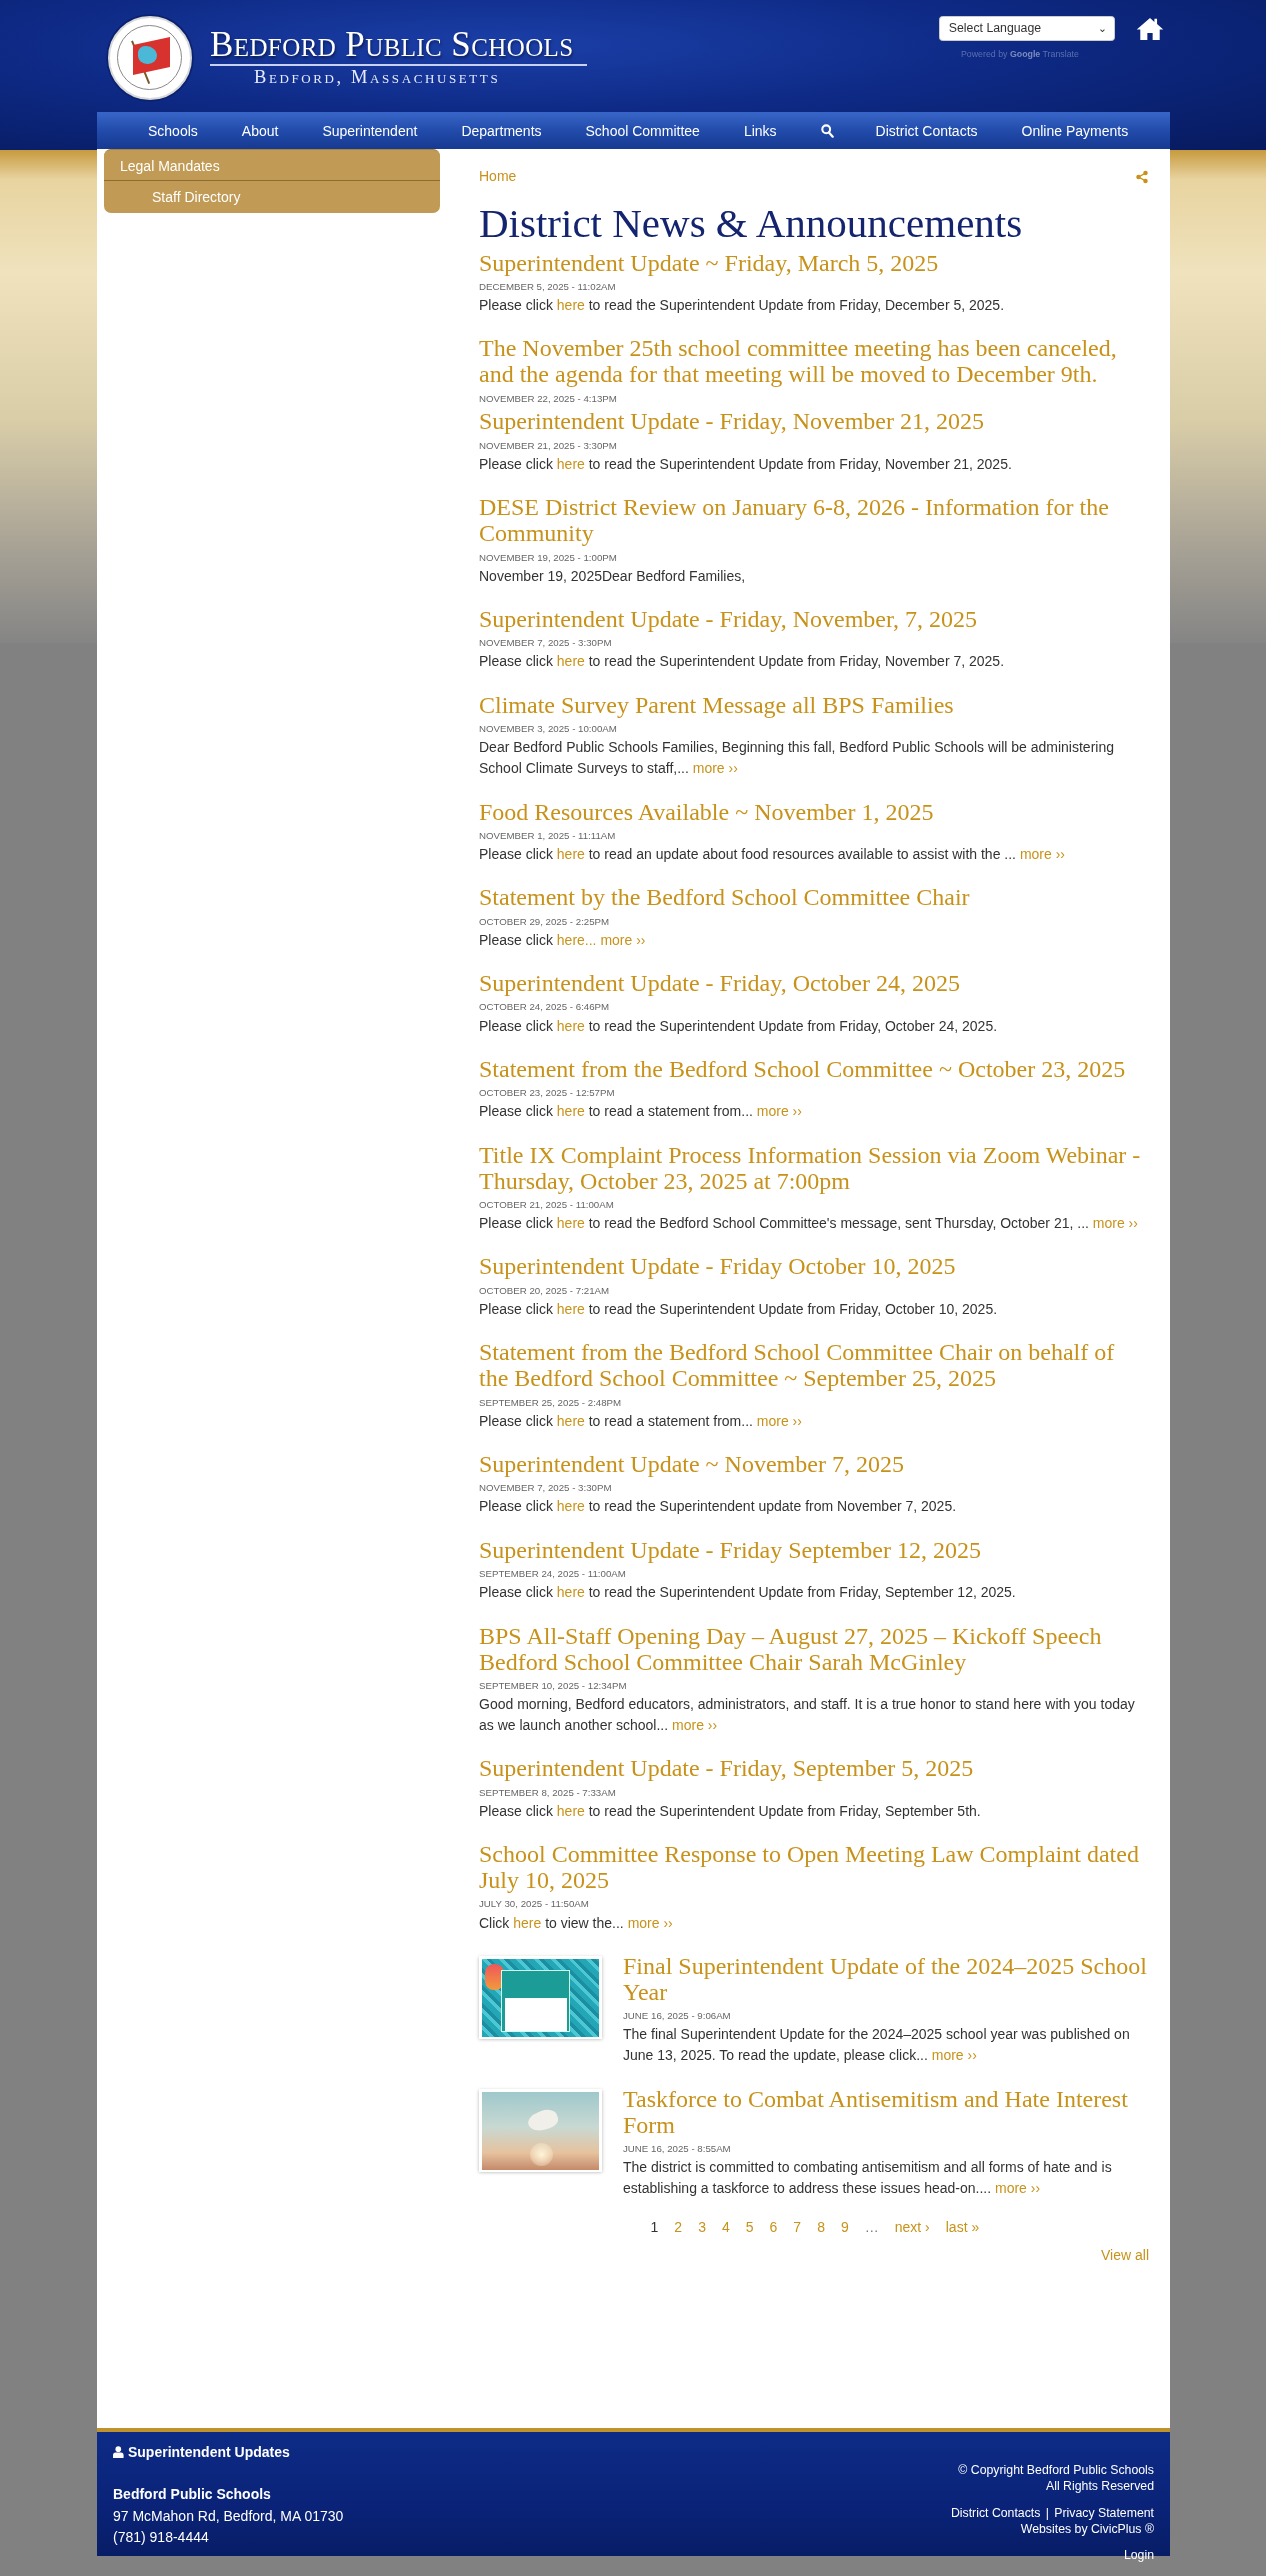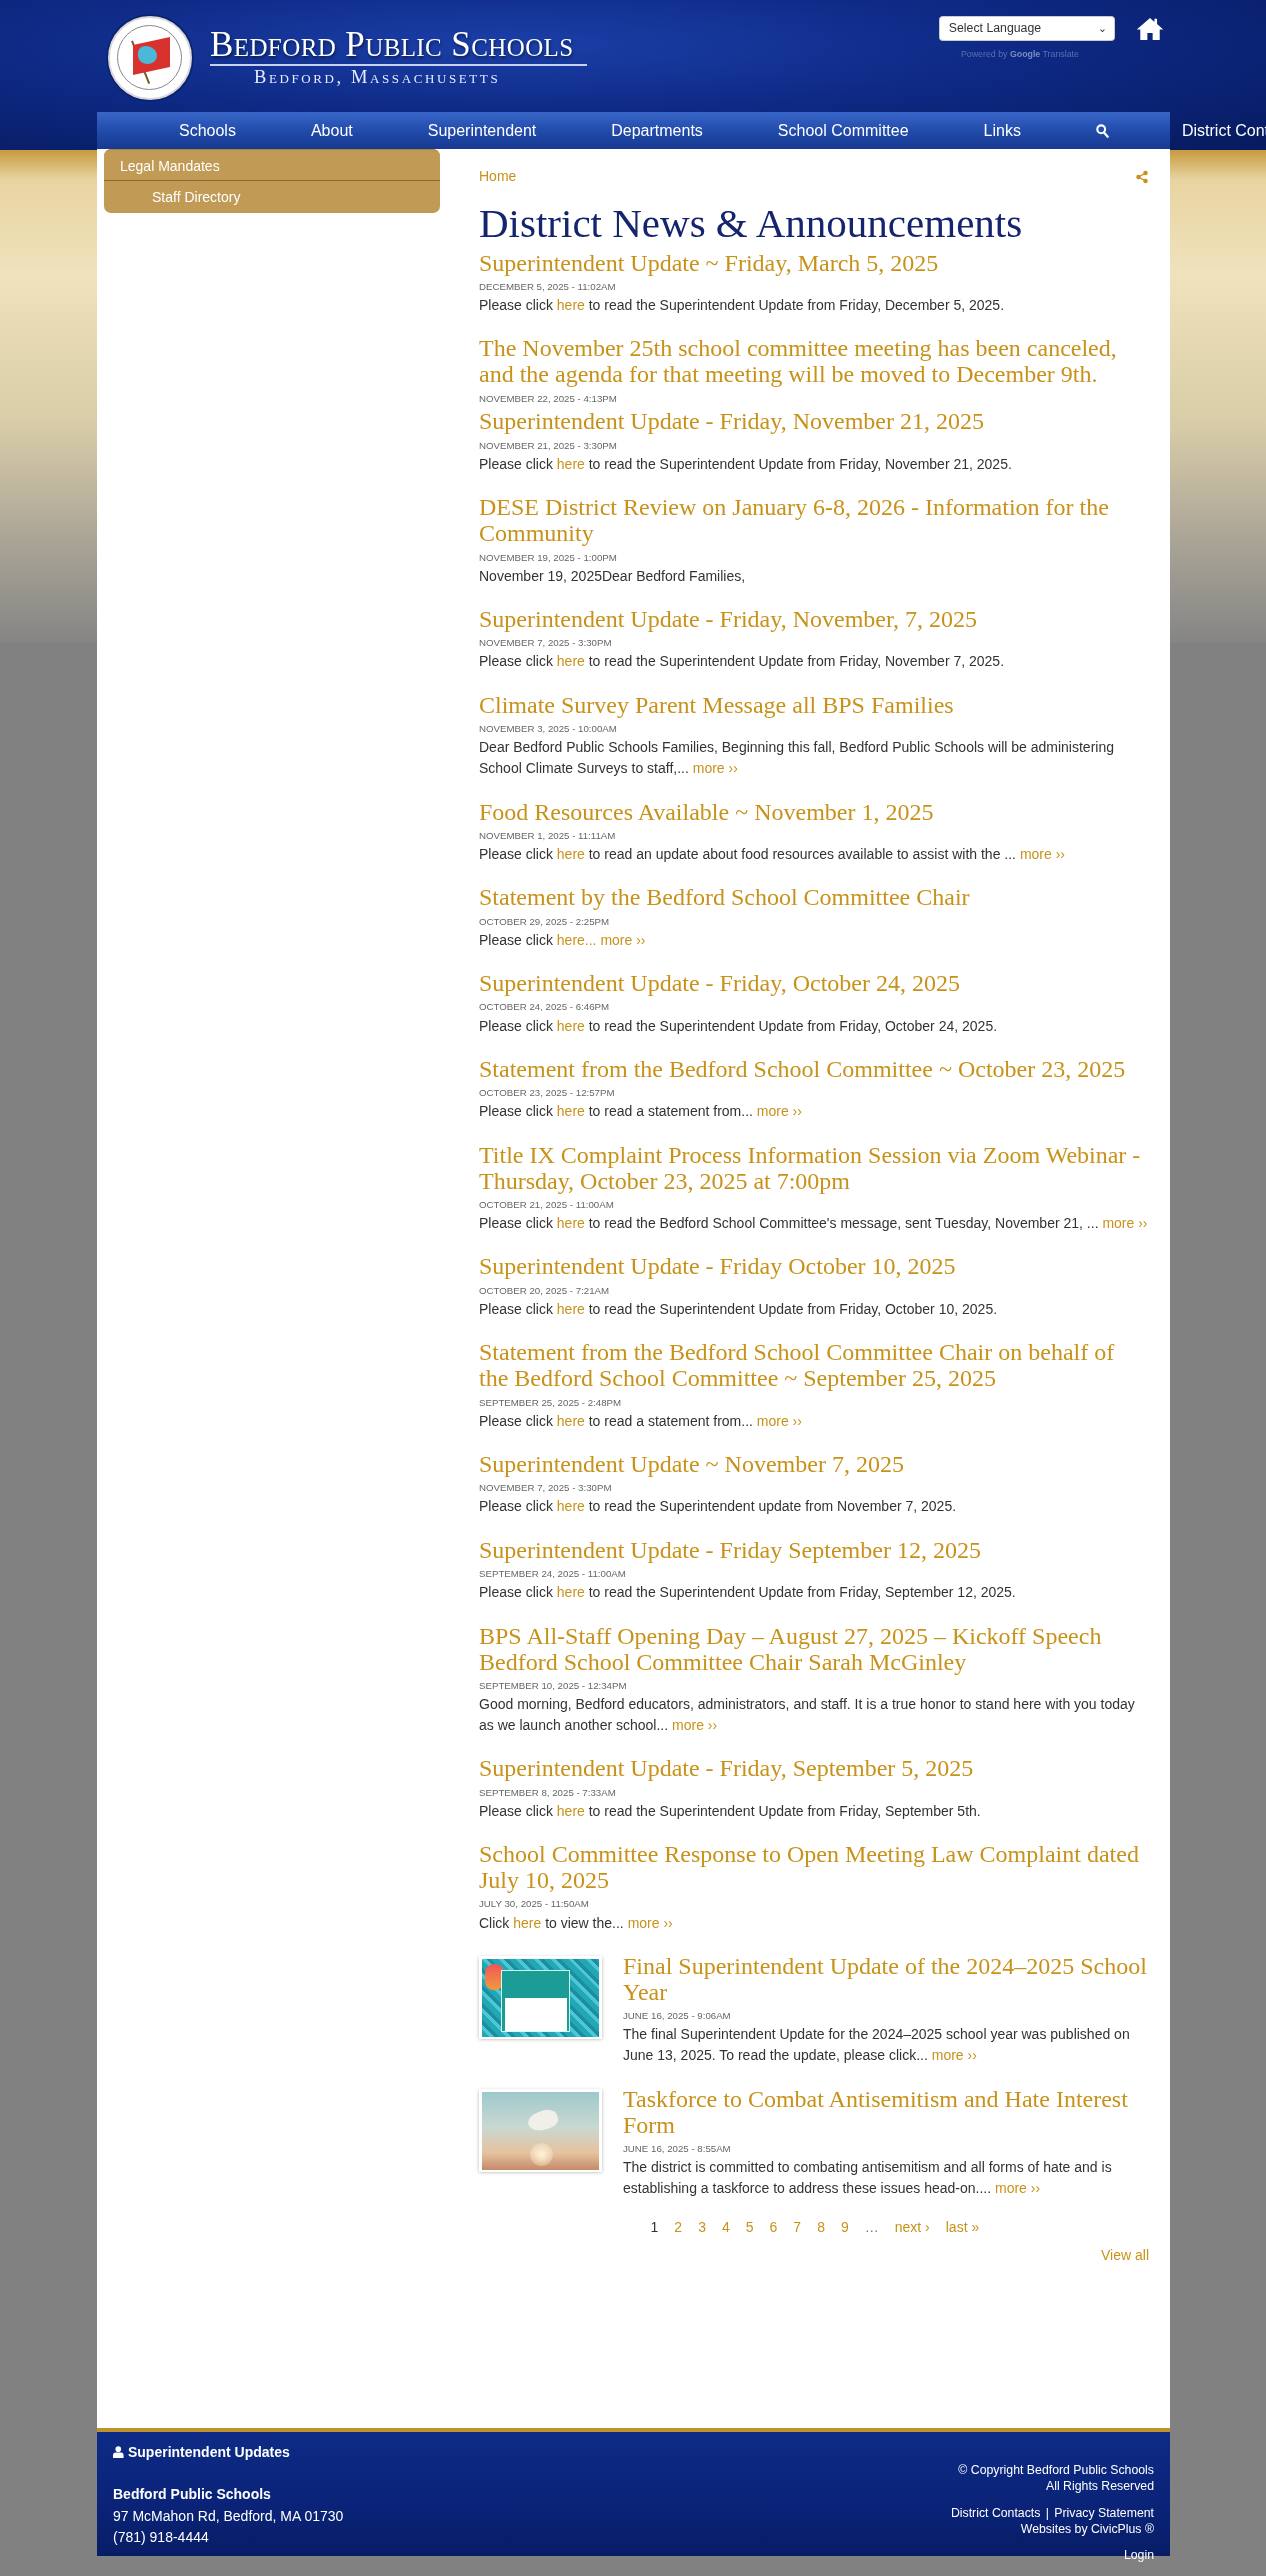--- a/index.html
+++ b/index.html
@@ -84,22 +84,22 @@
     position: absolute; left: 1038px; top: 16px; width: 30px; height: 25px;
   }
 
   
   .nav {
     position: relative; width: 1073px; height: 37px; margin: 0 auto;
     background: linear-gradient(to bottom, #3866c8 0%, #2049a8 55%, #173a92 100%);
     display: flex; align-items: center; padding-left: 51px;
   }
   .nav-item {
-    color: #fff; font-size: 16px; margin-right: 44px; white-space: nowrap;
-    display: flex; align-items: center; margin-left: 31px;
+    color: #fff; font-size: 14px; margin-right: 44px; white-space: nowrap;
+    display: flex; align-items: center;
   }
   .nav-item.search { width: 17.6px; margin-right: 42px; }
 
   
   .content-wrap {
     position: relative; width: 1073px; margin: 0 auto; background: #fff;
     min-height: 2279px;
   }
   .sidebar {
     position: absolute; left: 7px; top: 0; width: 336px;
@@ -327,21 +327,21 @@
 
         <div class="news-item">
           <a class="news-title">Statement from the Bedford School Committee ~ October 23, 2025</a>
           <div class="news-date">October 23, 2025 - 12:57PM</div>
           <div class="news-body"><span>Please click </span><a class="lnk">here</a><span> to read a statement from... </span><a class="lnk">more ››</a></div>
         </div>
 
         <div class="news-item">
           <a class="news-title">Title IX Complaint Process Information Session via Zoom Webinar - Thursday, October 23, 2025 at 7:00pm</a>
           <div class="news-date">October 21, 2025 - 11:00AM</div>
-          <div class="news-body"><span>Please click </span><a class="lnk">here</a><span> to read the Bedford School Committee's message, sent Tuesday, November 21, ... </span><a class="lnk">more ››</a></div>
+          <div class="news-body"><span>Please click </span><a class="lnk">here</a><span> to read the Bedford School Committee's message, sent Thursday, October 21, ... </span><a class="lnk">more ››</a></div>
         </div>
 
         <div class="news-item">
           <a class="news-title">Superintendent Update - Friday October 10, 2025</a>
           <div class="news-date">October 20, 2025 - 7:21AM</div>
           <div class="news-body"><span>Please click </span><a class="lnk">here</a><span> to read the Superintendent Update from Friday, October 10, 2025.</span></div>
         </div>
 
         <div class="news-item">
           <a class="news-title">Statement from the Bedford School Committee Chair on behalf of the Bedford School Committee ~ September 25, 2025</a>

